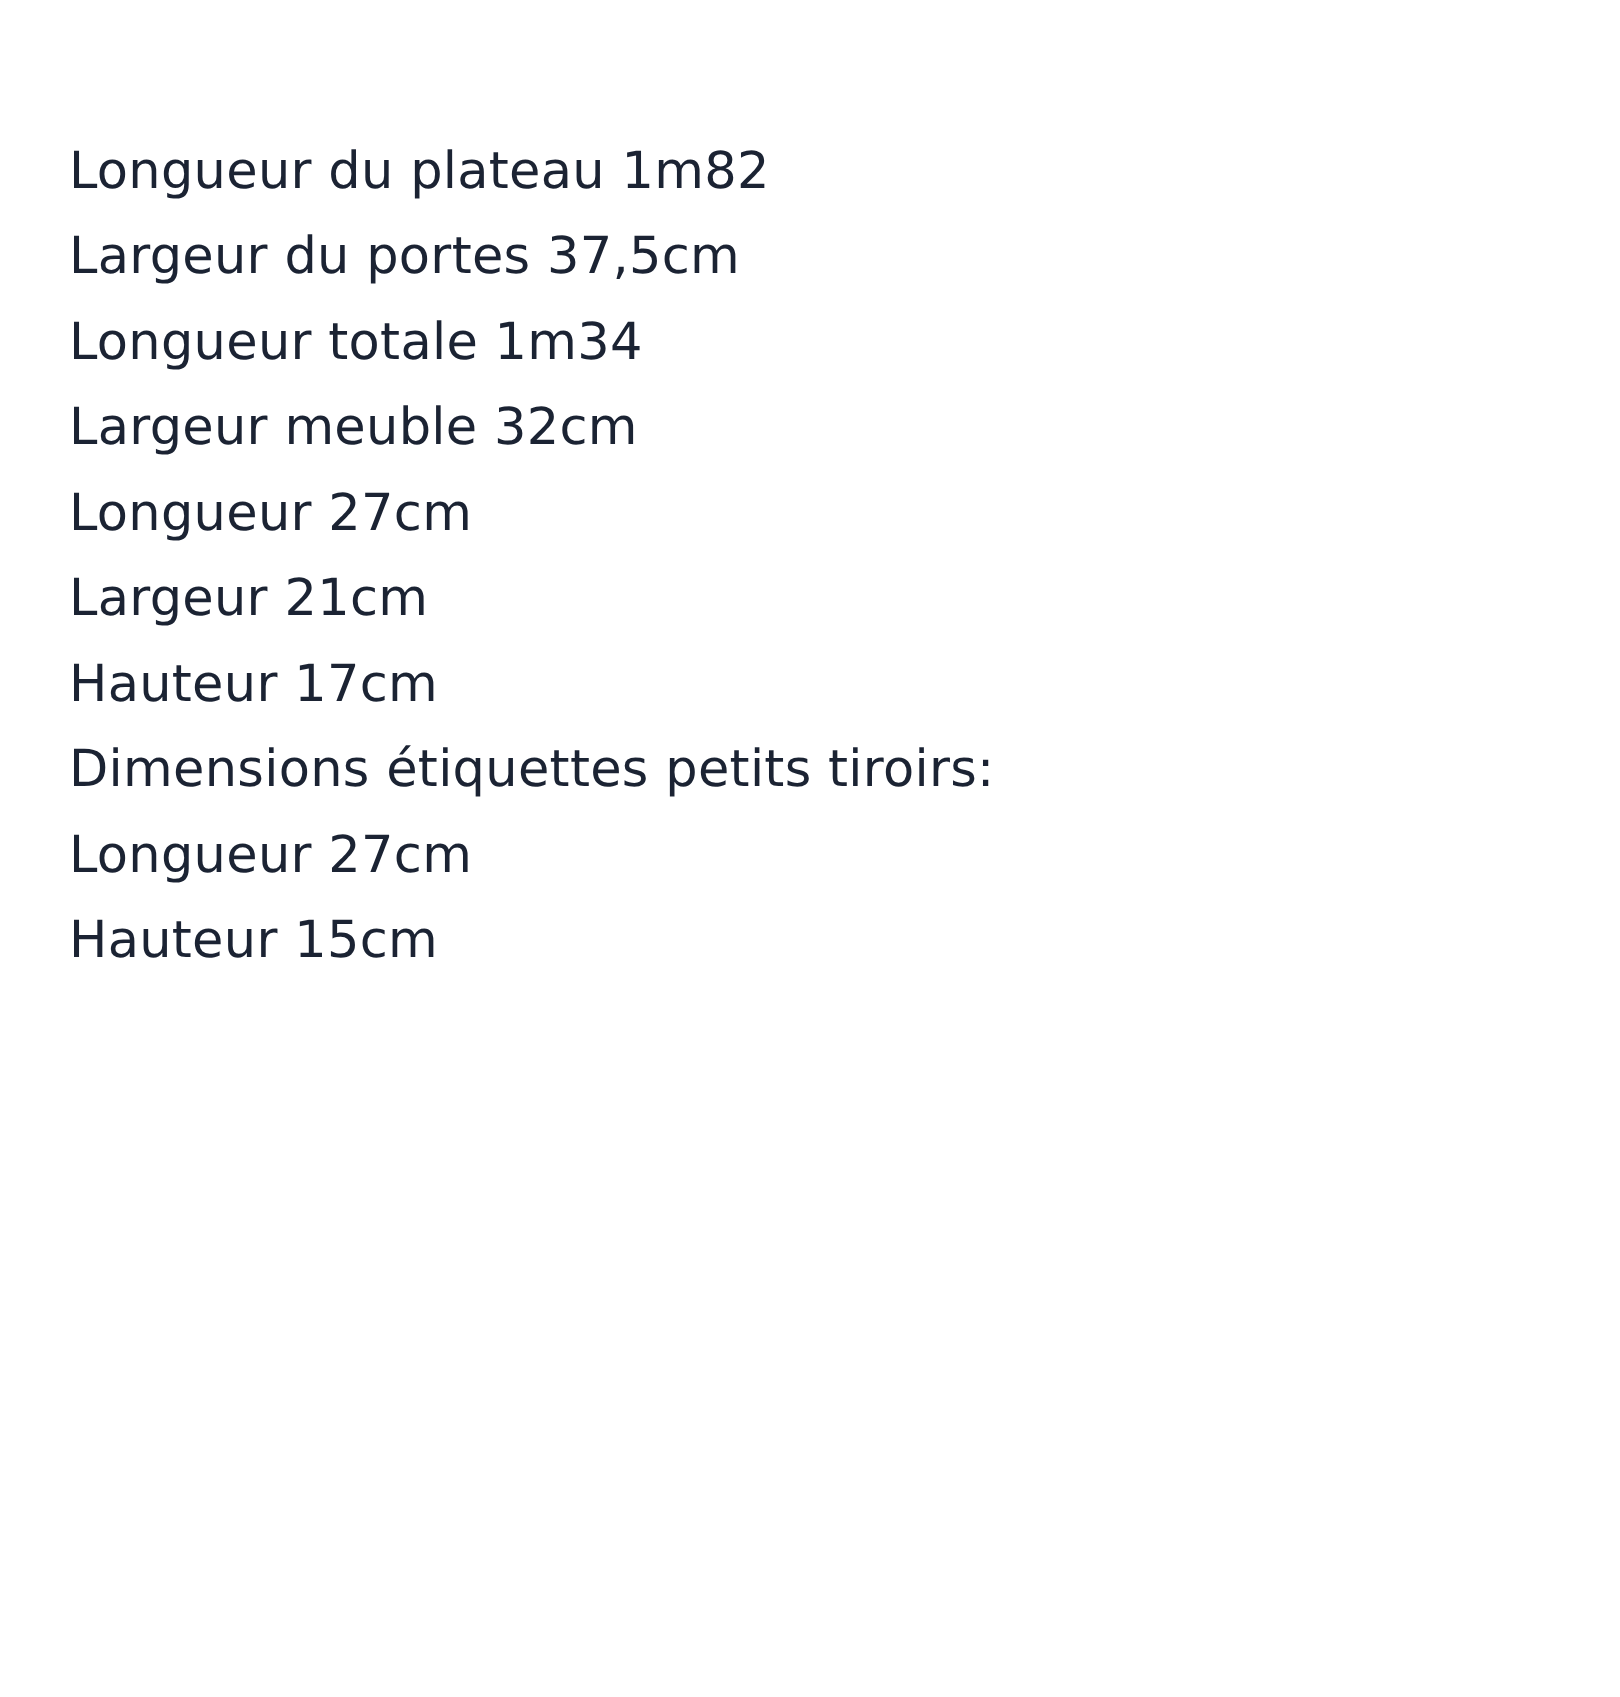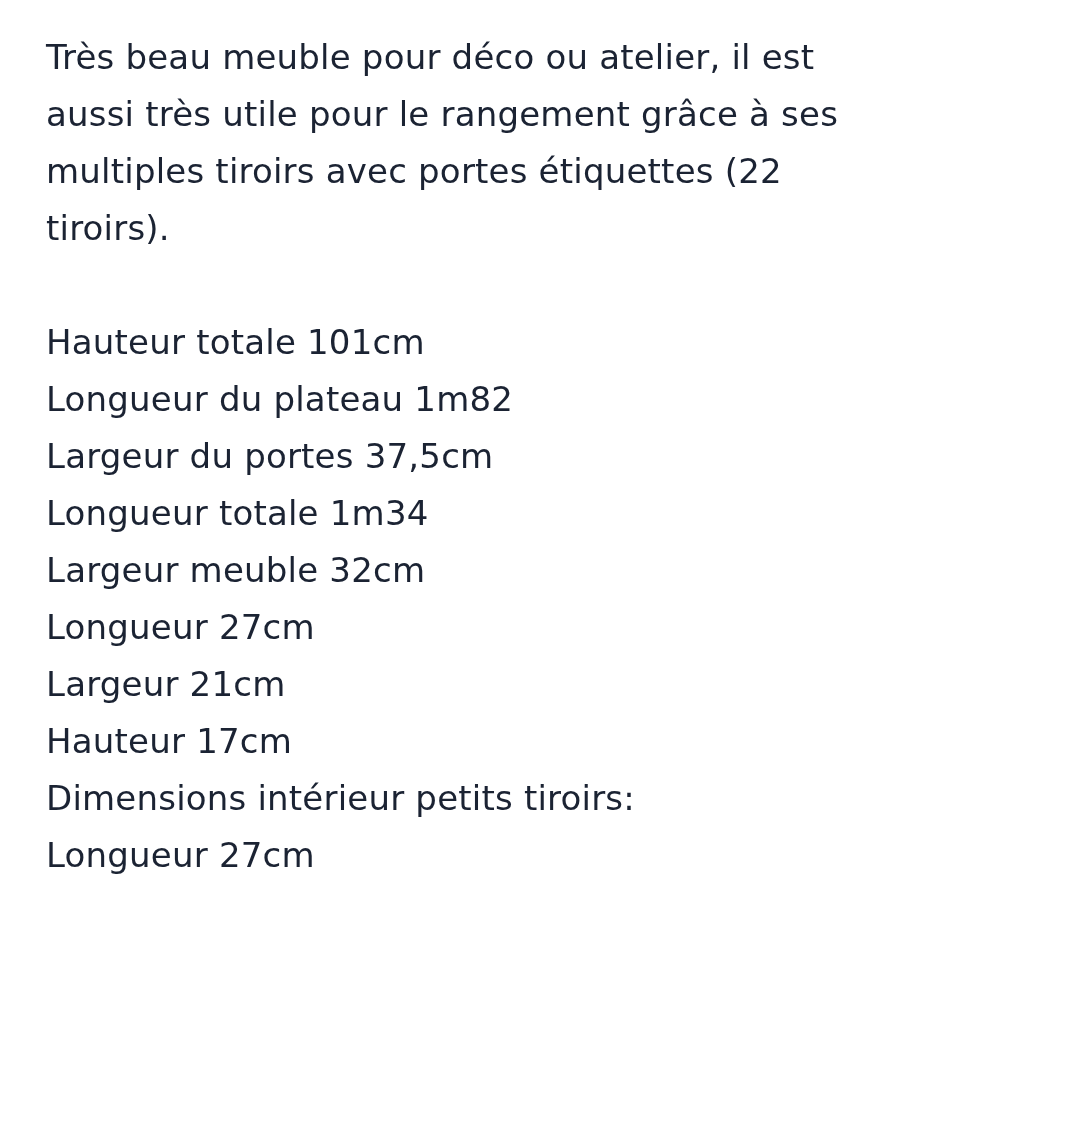--- a/index.html
+++ b/index.html
@@ -34,32 +34,26 @@
     }
     .line {
       display: block;
       white-space: nowrap;
     }
   </style>
 </head>
 <body>
 
 <div class="content">
-  <div class="para">
-    <span class="line">Très beau meuble pour déco ou atelier, il est</span>
-    <span class="line">aussi très utile pour le rangement grâce à ses</span>
-    <span class="line">multiples tiroirs avec portes étiquettes (22</span>
-    <span class="line">tiroirs).</span>
-  </div>
   <div class="spacer"></div>
   <div class="para">
-    <span class="line">Hauteur totale 101cm</span>
     <span class="line">Longueur du plateau 1m82</span>
     <span class="line">Largeur du portes 37,5cm</span>
     <span class="line">Longueur totale 1m34</span>
     <span class="line">Largeur meuble 32cm</span>
     <span class="line">Longueur 27cm</span>
     <span class="line">Largeur 21cm</span>
     <span class="line">Hauteur 17cm</span>
-    <span class="line">Dimensions intérieur petits tiroirs:</span>
+    <span class="line">Dimensions étiquettes petits tiroirs:</span>
     <span class="line">Longueur 27cm</span>
+    <span class="line">Hauteur 15cm</span>
   </div>
 </div>
 
 </body></html>

